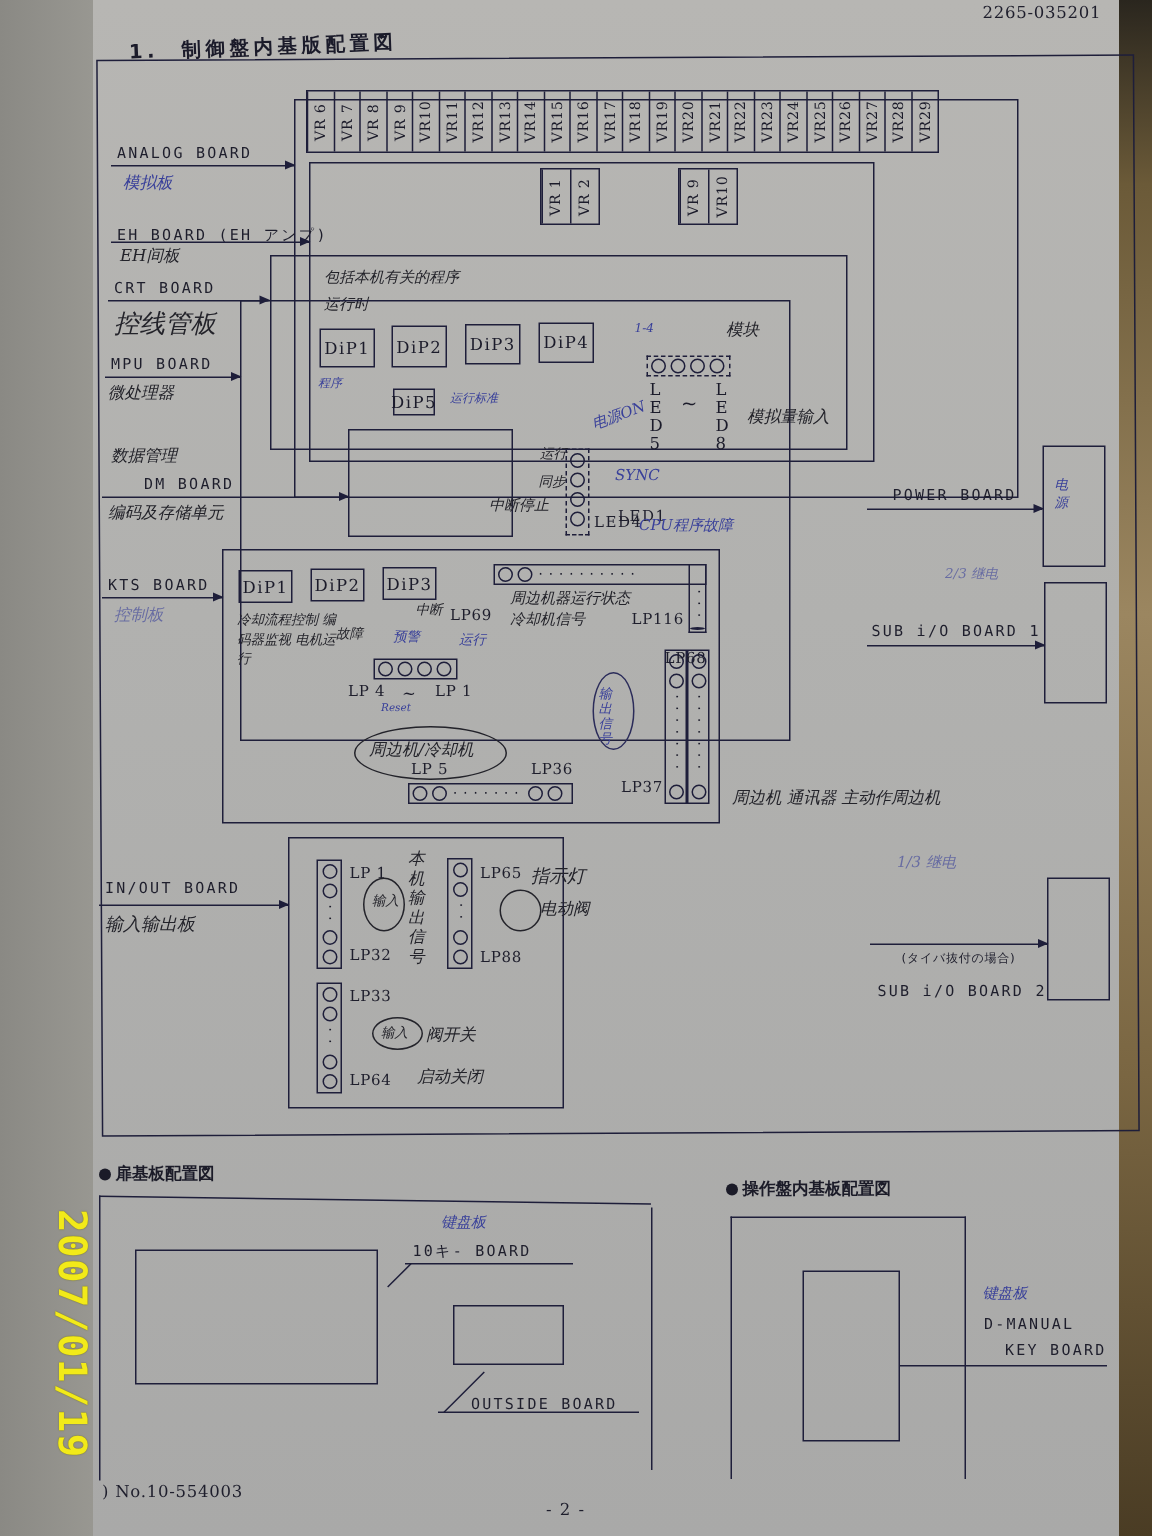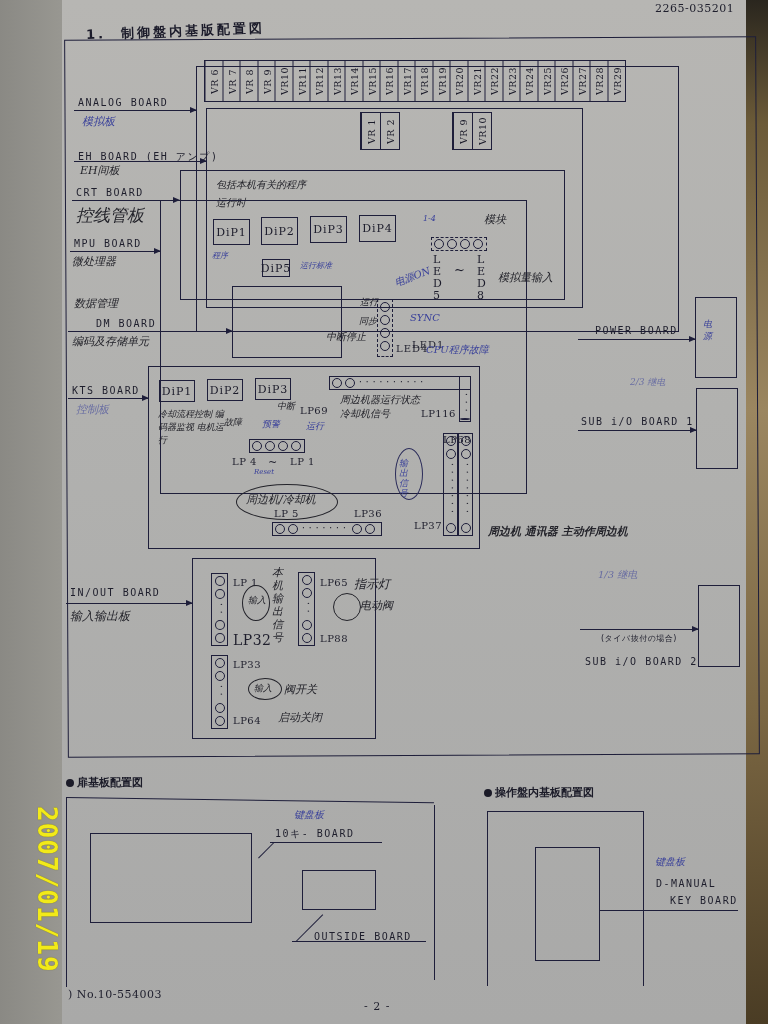--- a/index.html
+++ b/index.html
@@ -218,36 +218,36 @@
 <div class="lbl" style="left:581px;top:416px;">SUB i/O BOARD 1</div>
 <div class="arrow" style="left:578px;top:430px;width:118px;"></div>
 <div class="hw blue" style="left:630px;top:376px;font-size:9px;opacity:0.6;">2/3 继电</div>
 
 <div class="box" style="left:698px;top:585px;width:42px;height:82px;"></div>
 <div class="lbl" style="left:585px;top:640px;margin-top:16px;">SUB i/O BOARD 2</div>
 <div class="arrow" style="left:580px;top:629px;width:118px;"></div>
 <div class="lbl" style="left:601px;top:633px;font-size:8px;letter-spacing:0.5px;font-family:'DejaVu Sans',sans-serif;">(タイバ抜付の場合)</div>
 <div class="hw blue" style="left:598px;top:568px;font-size:10px;opacity:0.6;">1/3 继电</div>
 
-<div class="hw dark" style="left:488px;top:524px;font-size:11px;font-weight:bold;">周边机 通讯器 主动作周边机</div>
+<div class="hw dark" style="left:488px;top:524px;font-size:11px;">周边机 通讯器 主动作周边机</div>
 
 <div class="box" style="left:192px;top:558px;width:184px;height:181px;"></div>
 <div class="lbl" style="left:70px;top:587px;">IN/OUT BOARD</div>
 <div class="arrow" style="left:66px;top:603px;width:126px;"></div>
 <div class="hw dark" style="left:70px;top:608px;font-size:12px;">输入输出板</div>
 
 <div class="ledcol" style="left:211px;top:573px;width:17px;height:73px;">
   <span class="circ"></span>
     <span class="circ"></span>
     <span class="vdots" style="flex:1;">··</span>
     <span class="circ"></span>
     <span class="circ"></span>
 </div>
 <div class="lbl ser" style="left:233px;top:577px;font-size:10px;letter-spacing:0.5px;">LP 1</div>
-<div class="lbl ser" style="left:233px;top:632px;font-size:14px;letter-spacing:0.5px;">LP32</div>
+<div class="lbl ser" style="left:233px;top:632px;font-size:10px;letter-spacing:0.5px;">LP32</div>
 
 <div class="ledcol" style="left:298px;top:572px;width:17px;height:74px;">
   <span class="circ"></span>
     <span class="circ"></span>
     <span class="vdots" style="flex:1;">··</span>
     <span class="circ"></span>
     <span class="circ"></span>
 </div>
 <div class="lbl ser" style="left:320px;top:577px;font-size:10px;letter-spacing:0.5px;">LP65</div>
 <div class="lbl ser" style="left:320px;top:633px;font-size:10px;letter-spacing:0.5px;">LP88</div>

